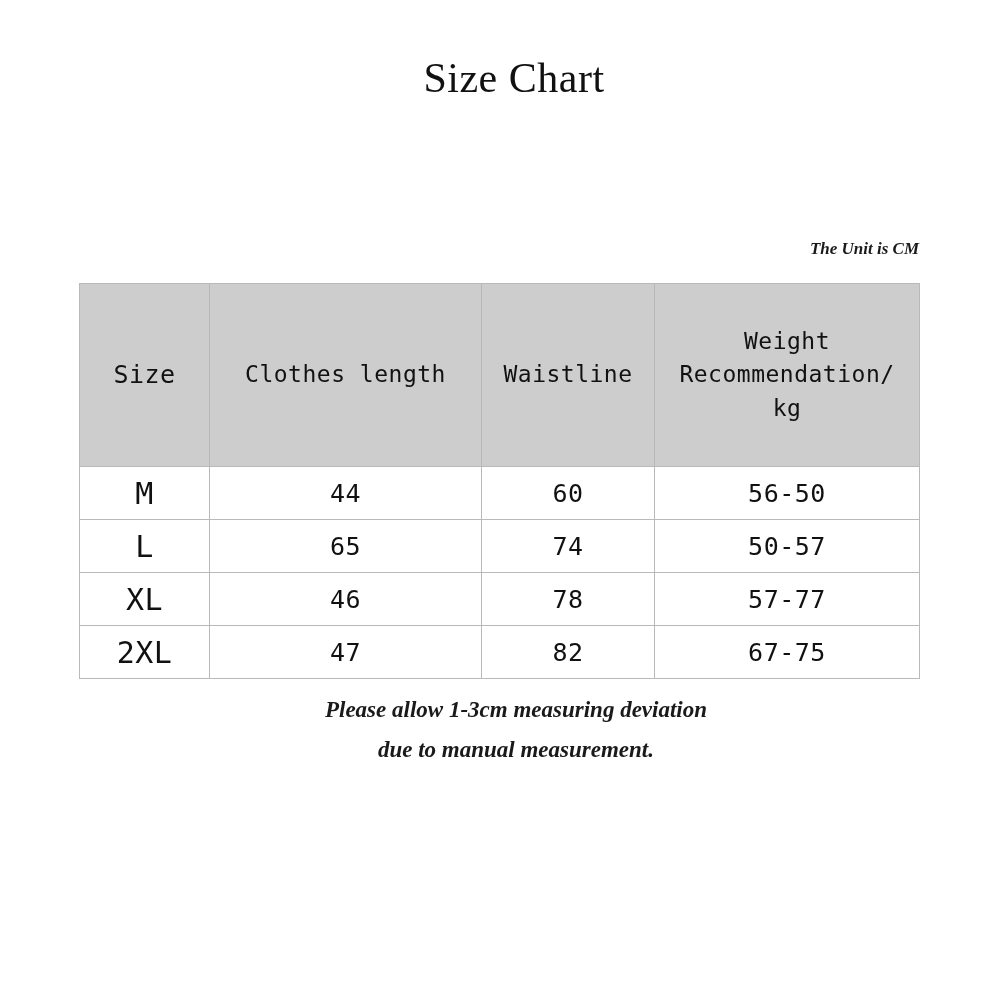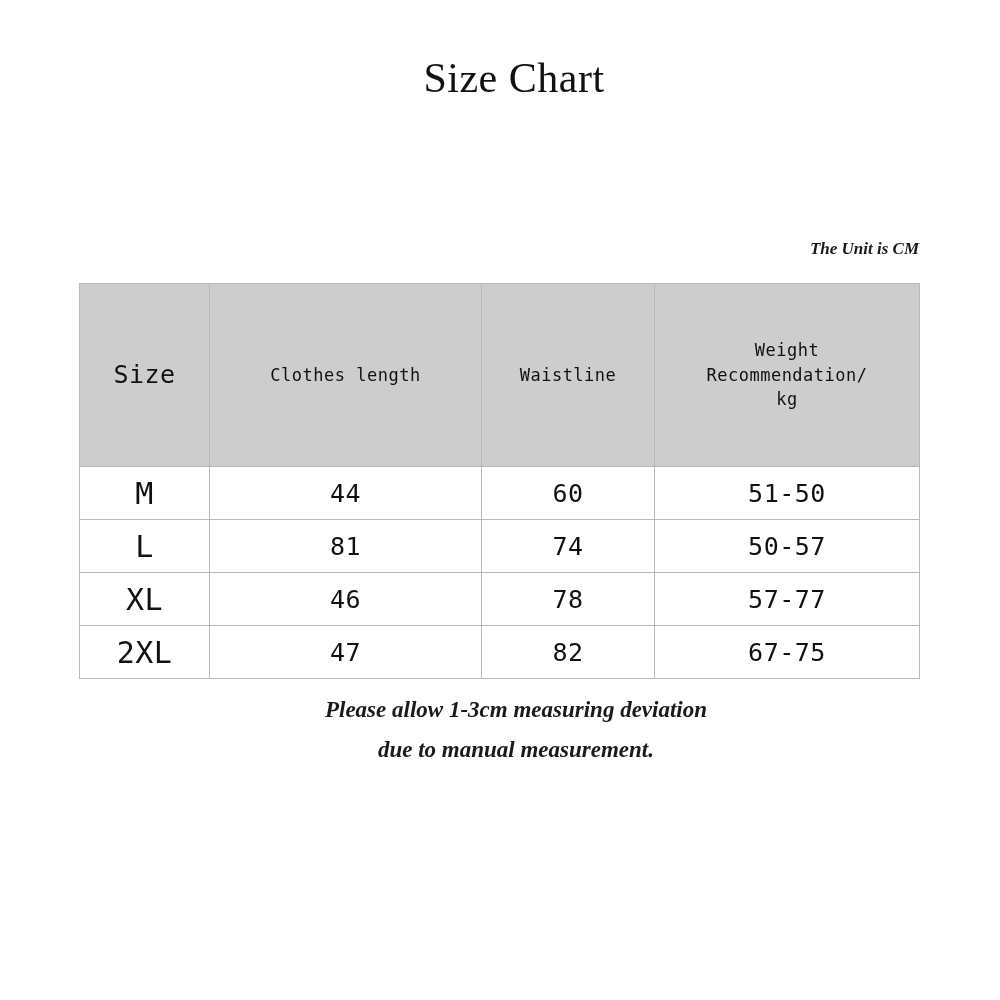--- a/index.html
+++ b/index.html
@@ -62,21 +62,21 @@
     border: 1px solid #b9b9b9;
     text-align: center;
     font-family: "DejaVu Sans Mono", monospace;
     color: #111111;
     padding: 0;
   }
   table.size-table thead th {
     background: #cdcdcd;
     height: 174px;
     font-weight: normal;
-    font-size: 17px;
+    font-size: 23px;
     line-height: 1.45;
     letter-spacing: 0.5px;
     padding: 4px 6px;
   }
   table.size-table thead th.size-head {
     font-size: 25px;
   }
   table.size-table tbody td {
     background: #ffffff;
     height: 52px;
@@ -130,25 +130,25 @@
           <span>Recommendation/</span><br>
           <span>kg</span>
         </th>
       </tr>
     </thead>
     <tbody>
       <tr>
         <td class="size-cell">M</td>
         <td>44</td>
         <td>60</td>
-        <td>51-50</td>
+        <td>56-50</td>
       </tr>
       <tr>
         <td class="size-cell">L</td>
-        <td>81</td>
+        <td>65</td>
         <td>74</td>
         <td>50-57</td>
       </tr>
       <tr>
         <td class="size-cell">XL</td>
         <td>46</td>
         <td>78</td>
         <td>57-77</td>
       </tr>
       <tr>

